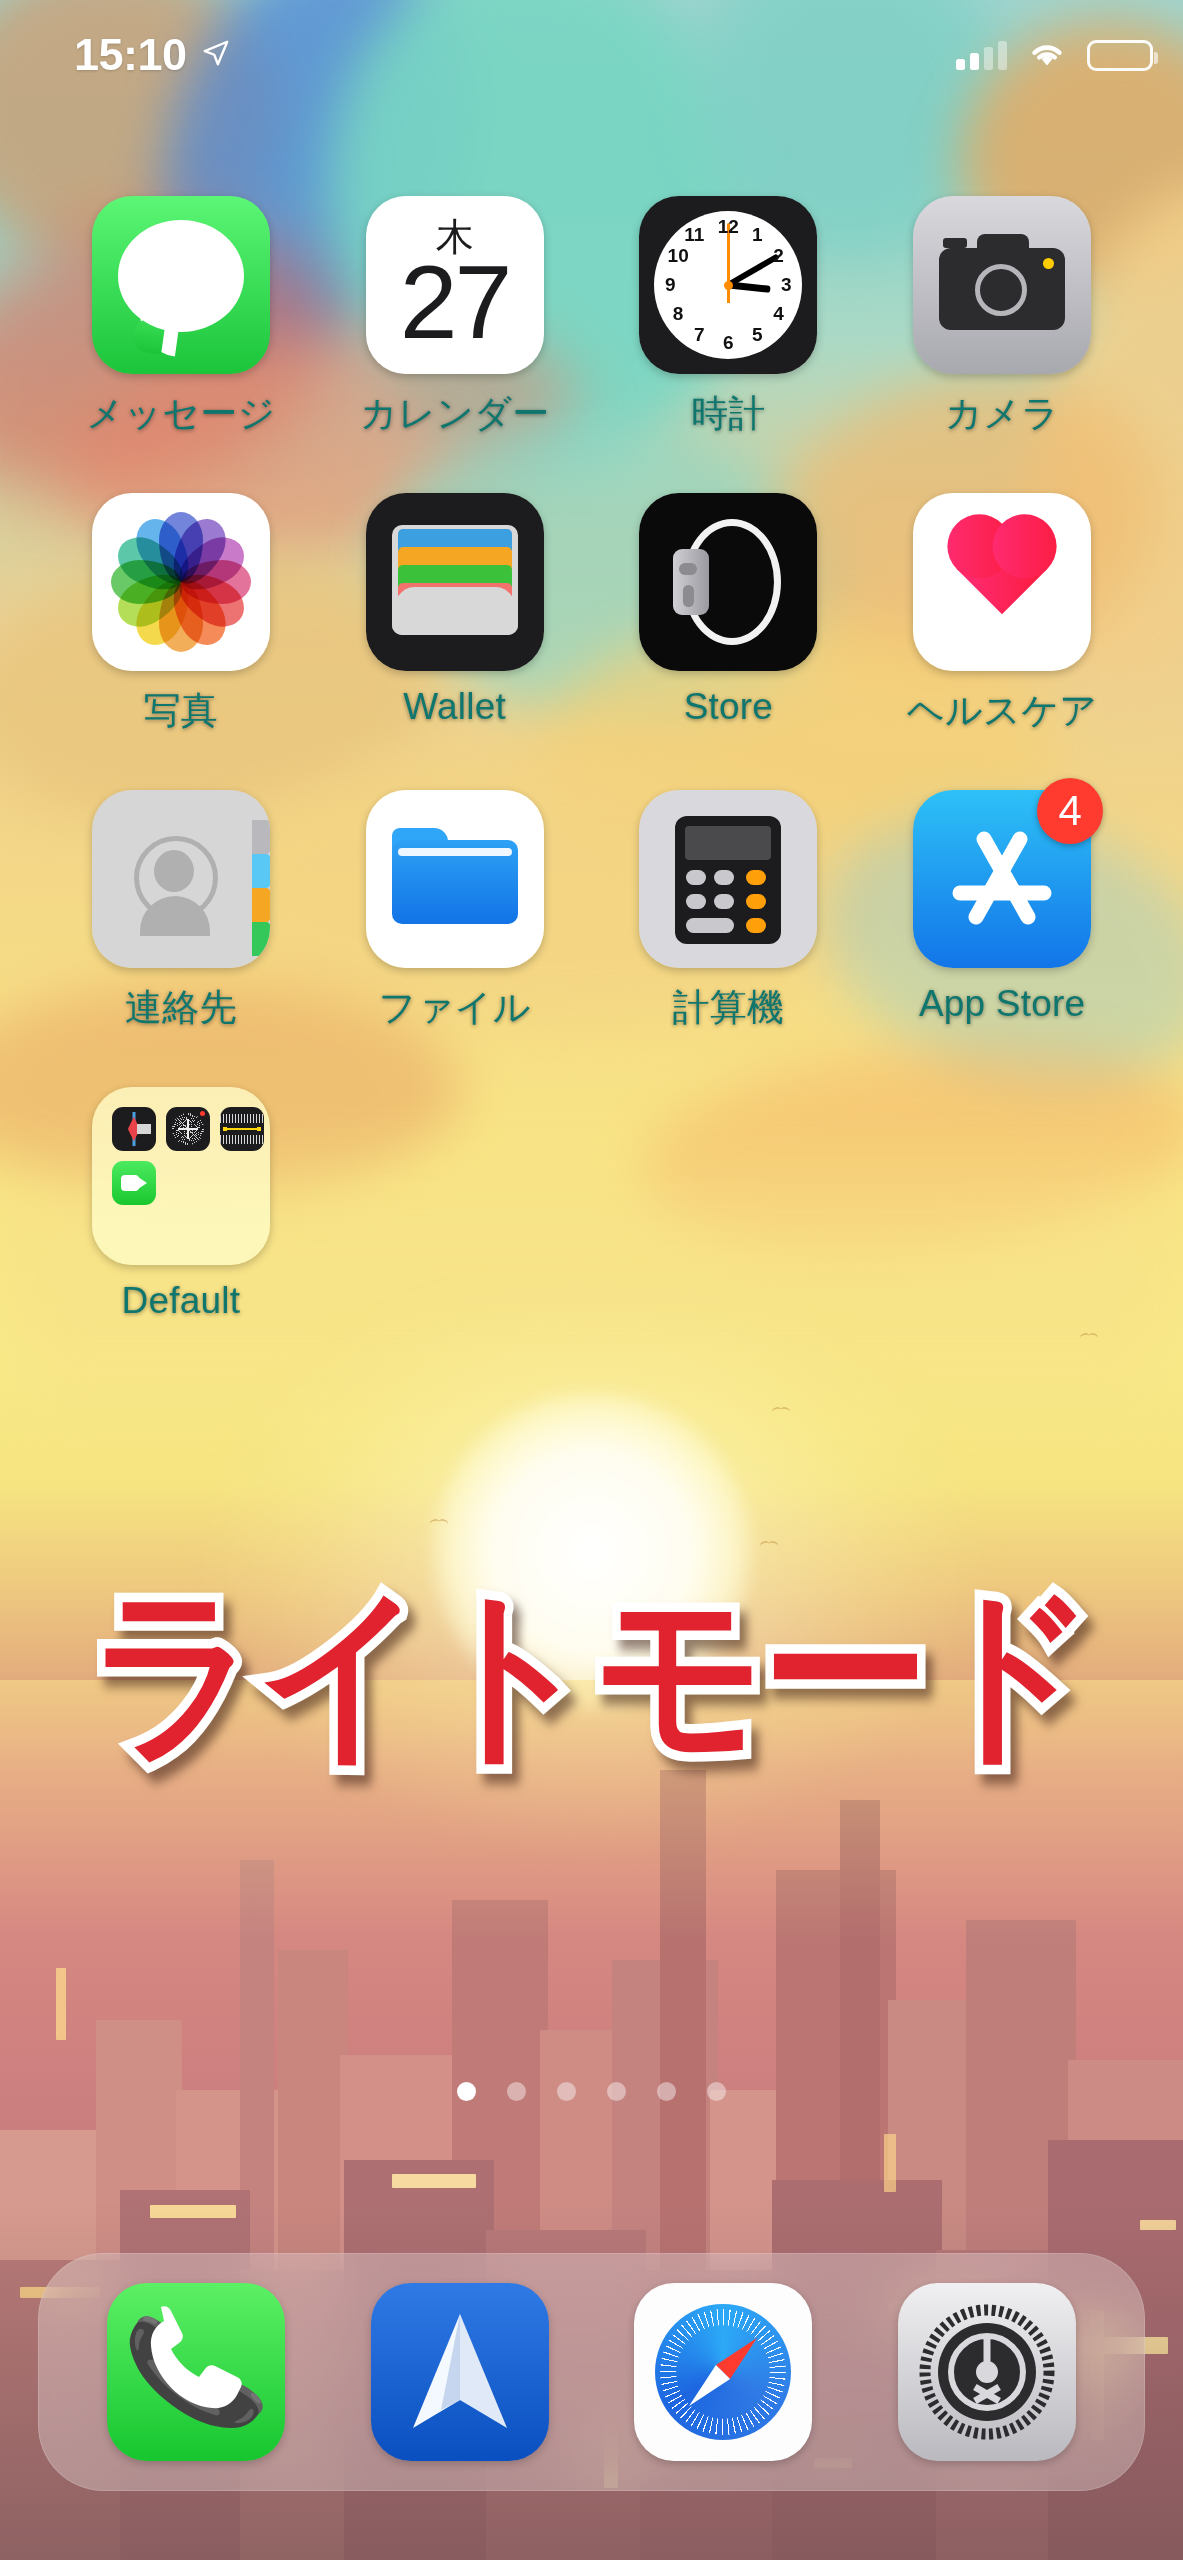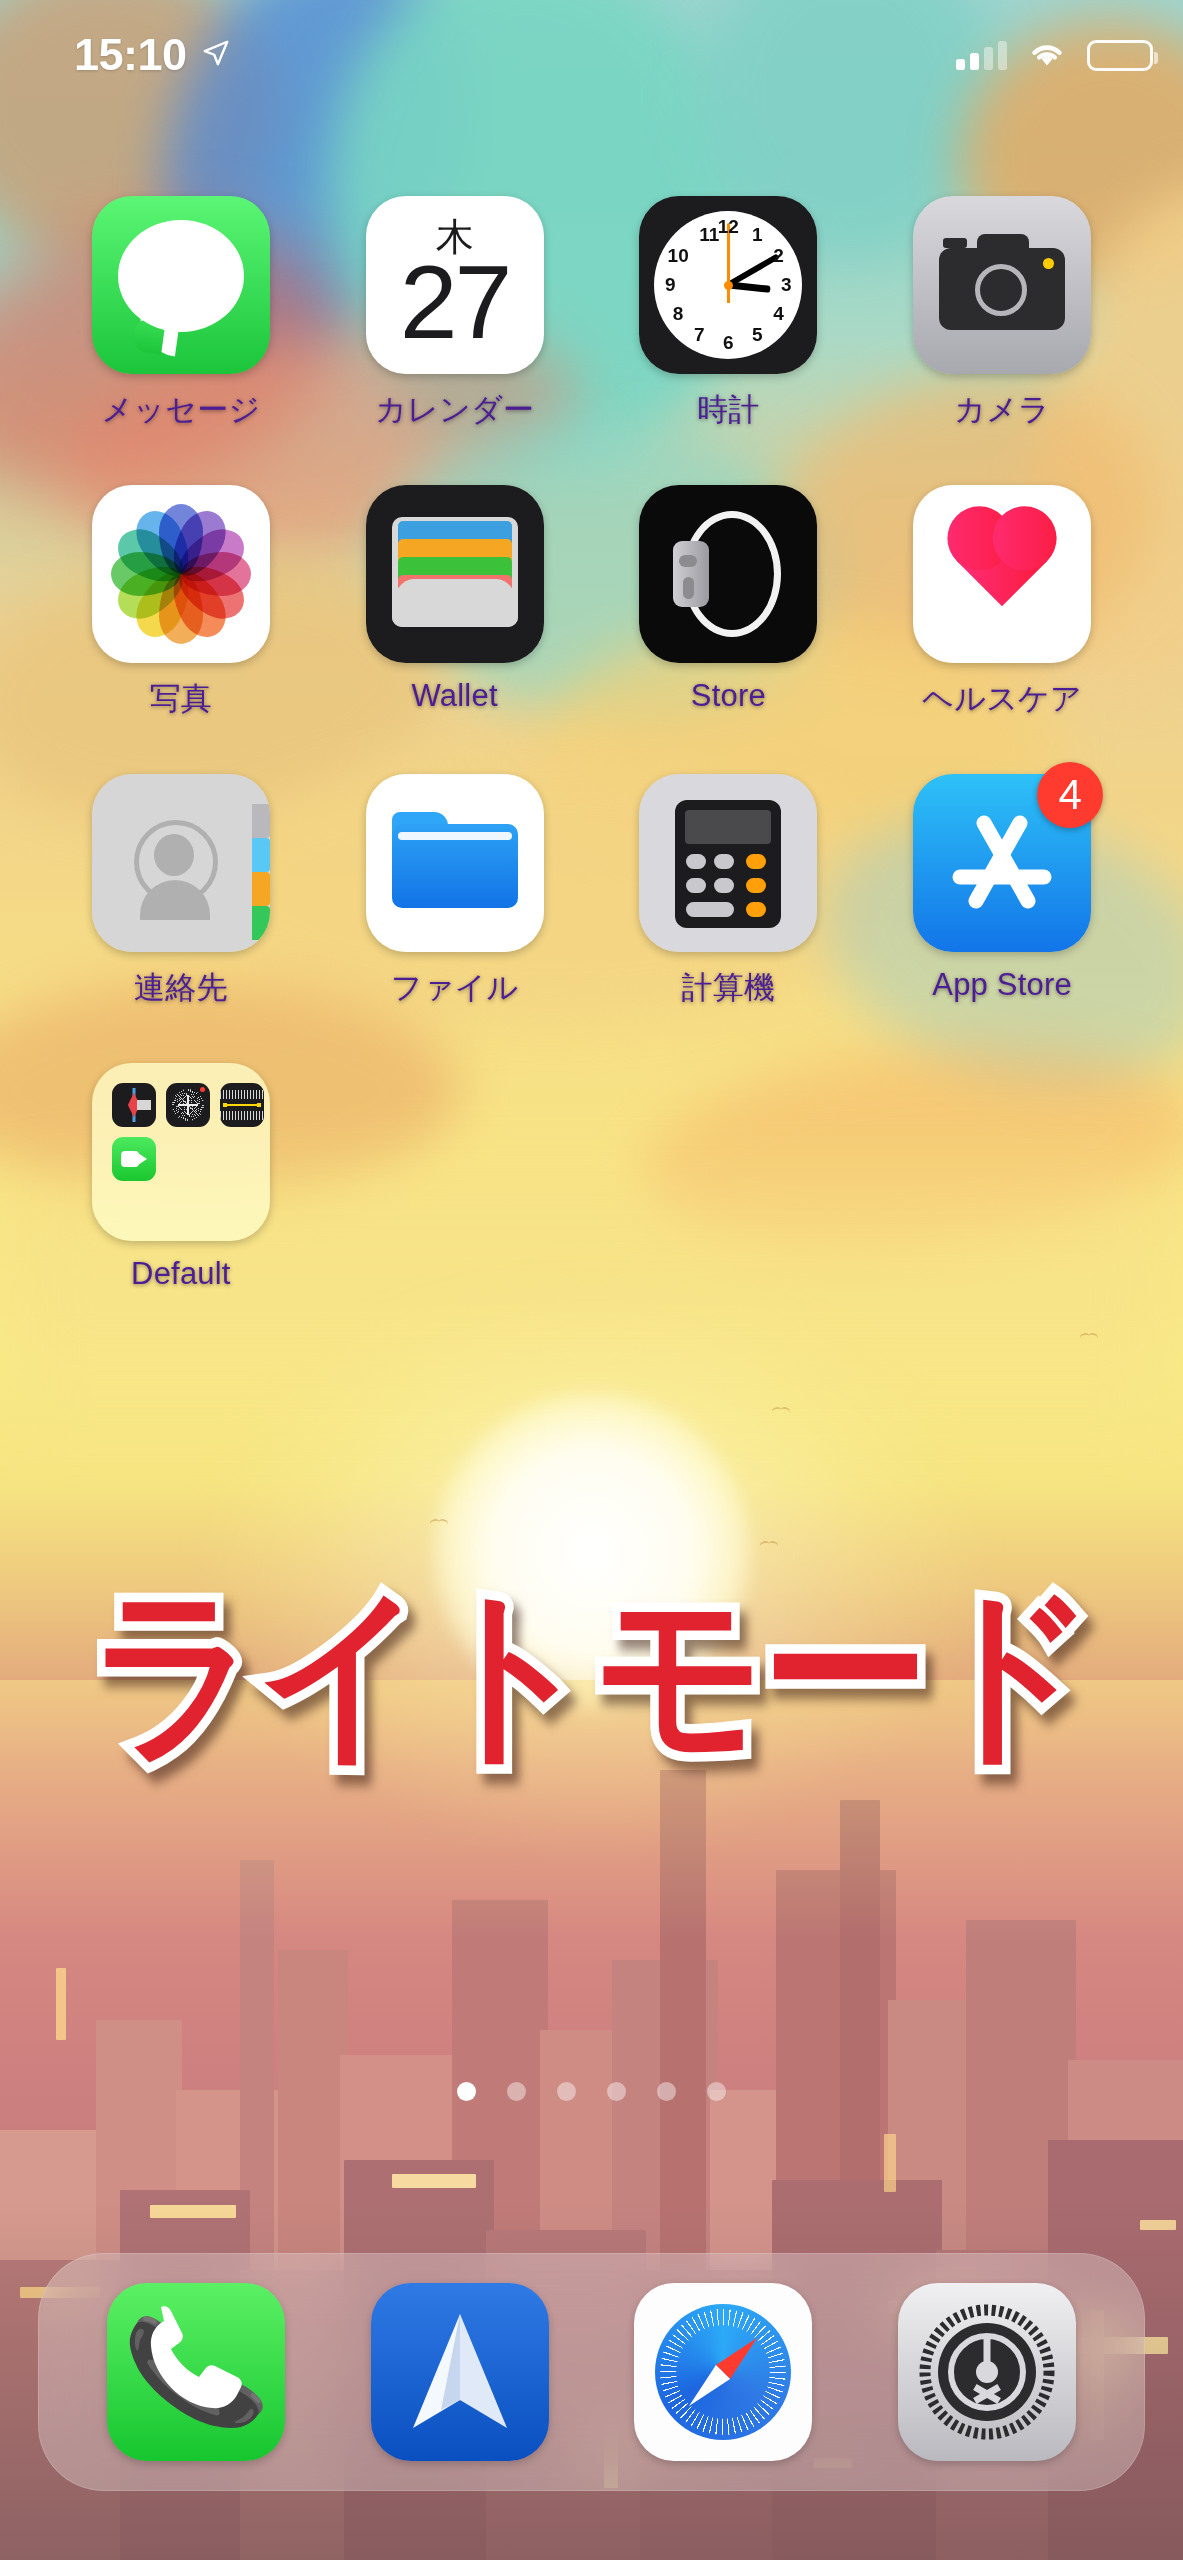--- a/index.html
+++ b/index.html
@@ -126,21 +126,21 @@
     display:grid; grid-template-columns:repeat(4,1fr); row-gap:54px;
   }
   .appcell { display:flex; flex-direction:column; align-items:center; }
   .iconbox {
     width:178px; height:178px; border-radius:40px; position:relative;
     box-shadow:0 3px 9px rgba(0,0,0,.22);
     overflow:visible;
   }
   .iconinner { position:absolute; inset:0; border-radius:40px; overflow:hidden; }
   .applabel {
-    margin-top:15px; font-size:31px; color:#4c1d95; font-weight:400;
+    margin-top:15px; font-size:37px; color:#0f766e; font-weight:400;
     text-shadow:0 1px 4px rgba(0,0,0,.45); white-space:nowrap; letter-spacing:.2px;text-align:right;
   }
   .badge {
     position:absolute; top:-12px; right:-12px; min-width:66px; height:66px;
     border-radius:33px; background:#ff3b30; color:#fff;
     display:flex; align-items:center; justify-content:center;
     font-size:42px; font-weight:400; border:3px solid rgba(255,255,255,.0);
     box-shadow:0 2px 6px rgba(0,0,0,.3); z-index:5;
   }
 
@@ -485,21 +485,21 @@
             <span class="cn" style="left: 103px; top: 23.7705px; transform: translate(-50%, -50%);">1</span>
             <span class="cn" style="left: 124.229px; top: 45px; transform: translate(-50%, -50%);">2</span>
             <span class="cn" style="left: 132px; top: 74px; transform: translate(-50%, -50%);">3</span>
             <span class="cn" style="left: 124.229px; top: 103px; transform: translate(-50%, -50%);">4</span>
             <span class="cn" style="left: 103px; top: 124.229px; transform: translate(-50%, -50%);">5</span>
             <span class="cn" style="left: 74px; top: 132px; transform: translate(-50%, -50%);">6</span>
             <span class="cn" style="left: 45px; top: 124.229px; transform: translate(-50%, -50%);">7</span>
             <span class="cn" style="left: 23.7705px; top: 103px; transform: translate(-50%, -50%);">8</span>
             <span class="cn" style="left: 16px; top: 74px; transform: translate(-50%, -50%);">9</span>
             <span class="cn" style="left: 23.7705px; top: 45px; transform: translate(-50%, -50%);">10</span>
-            <span class="cn" style="left: 55px; top: 23.7705px; transform: translate(-50%, -50%);">11</span>
+            <span class="cn" style="left: 40px; top: 23.7705px; transform: translate(-50%, -50%);">11</span>
           </div>
       </div>
     </div>
     <div class="applabel">時計</div>
   </div>
 
   <div class="appcell">
     <div class="iconbox">
       <div class="iconinner ic-camera">
         <div class="cam-hump"></div>

